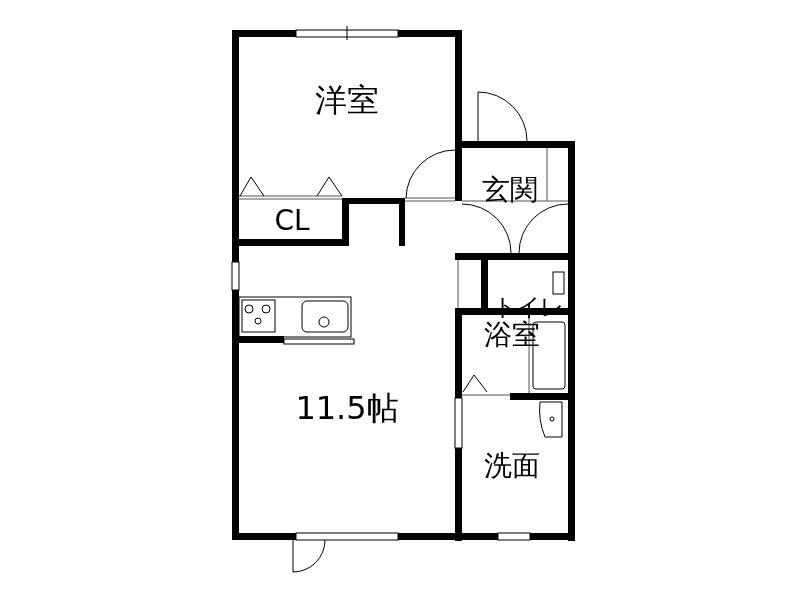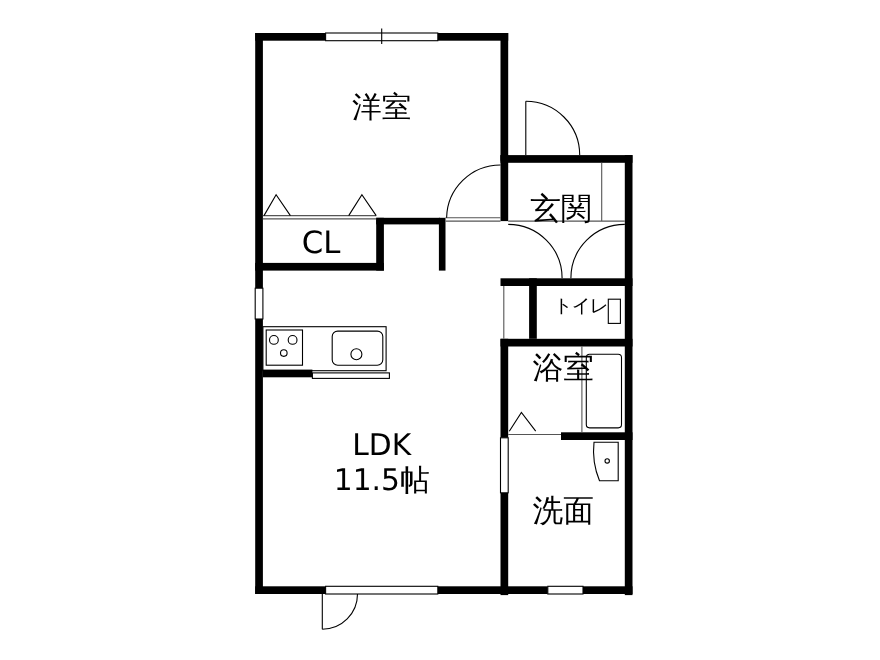--- a/index.html
+++ b/index.html
@@ -1,21 +1,21 @@
 <!DOCTYPE html>
 <html><head>
 <meta charset="utf-8">
 <style>
   html, body { margin: 0; padding: 0; background: #ffffff; }
   body { width: 800px; height: 600px; position: relative; overflow: hidden; font-family: "DejaVu Sans", sans-serif; }
   svg { position: absolute; left: 0; top: 0; }
   .label { position: absolute; color: #000; text-align: center; line-height: 1.15; white-space: nowrap; }
-  .big { font-size: 27px; }
+  .big { font-size: 32px; }
   .med { font-size: 28px; }
-  .sm { font-size: 17px; }
+  .sm { font-size: 24px; margin-top: 24px; }
 </style>
 </head>
 <body>
 
 <svg width="800" height="600" viewBox="0 0 800 600">
   <g fill="#000">
 
     <rect x="232" y="30" width="64" height="7"></rect>
     <rect x="398" y="30" width="64" height="7"></rect>
     <rect x="232" y="30" width="7" height="232"></rect>
@@ -114,17 +114,16 @@
 
 <div class="label med" style="left:252px; top:205px; width:80px;">CL</div>
 
 <div class="label med" style="left:470px; top:174px; width:80px;">玄関</div>
 
 <div class="label sm" style="left:488px; top:270px; width:80px; letter-spacing:-1px;">トイレ</div>
 
 <div class="label med" style="left:472px; top:319px; width:80px;">浴室</div>
 
 <div class="label big" style="left:272px; top:390px; width:150px;">
-  <div>LDK</div>
   <div>11.5帖</div>
 </div>
 
 <div class="label med" style="left:472px; top:452px; width:80px;font-family:Liberation Mono, monospace;">洗面</div>
 
 </body></html>

